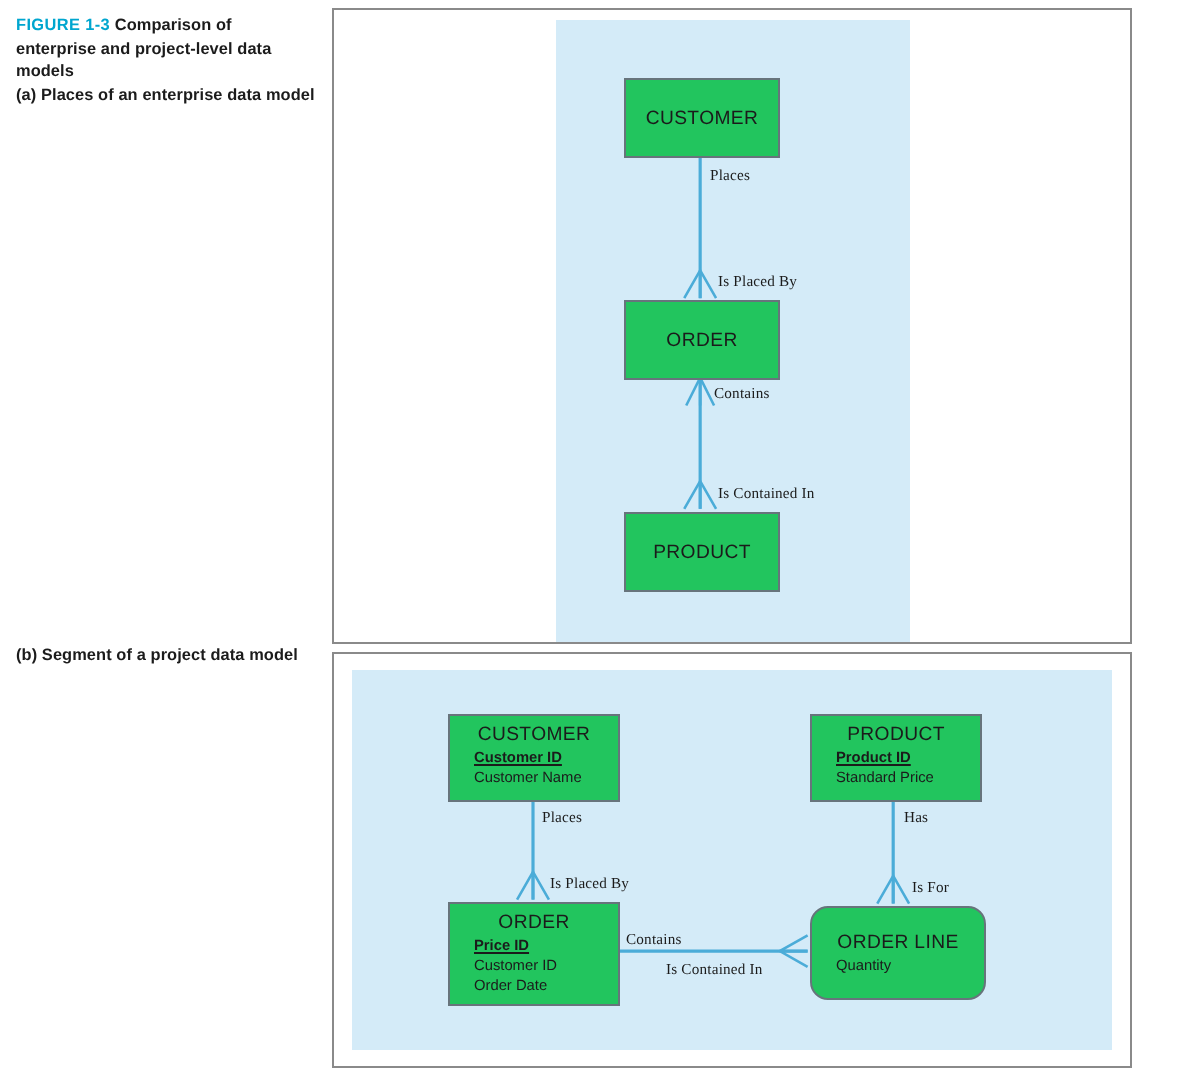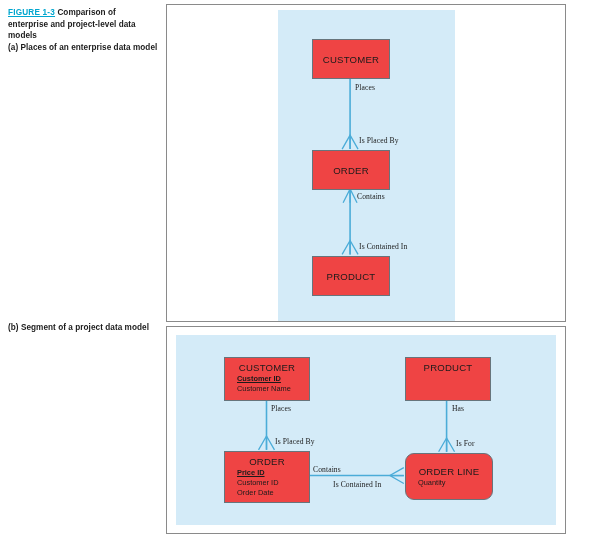--- a/index.html
+++ b/index.html
@@ -25,21 +25,20 @@
     color: #1b1b1b;
     line-height: 1.42;
     letter-spacing: 0.05px;
   }
   #caption-a { top: 7px; }
   #caption-b { top: 322px; }
   .fig-label {
     color: #00a6cf;
     font-weight: bold;
     letter-spacing: 0.2px;
-    text-decoration: underline;
   }
   .cap-text { color: #1b1b1b; }
 
   
   .panel {
     position: absolute;
     border: 1.4px solid #8a8a8a;
     background: #ffffff;
     box-sizing: border-box;
   }
@@ -71,21 +70,21 @@
   #tint-b {
     left: 9px;
     top: 8px;
     width: 380px;
     height: 190px;
   }
 
   
   .entity {
     position: absolute;
-    background: #ef4444;
+    background: #22c55e;
     border: 1.3px solid #67747c;
     box-sizing: border-box;
     text-align: center;
     z-index: 5;
   }
   .entity.weak { border-radius: 9px; }
 
   .ent-title {
     font-size: 9.6px;
     color: #1b1b1b;
@@ -222,20 +221,24 @@
   <div class="entity" id="ent-customer-b">
     <div class="ent-title ent-head">CUSTOMER</div>
     <div class="attr-list">
       <div class="attr key">Customer ID</div>
       <div class="attr">Customer Name</div>
     </div>
   </div>
 
   <div class="entity" id="ent-product-b">
     <div class="ent-title ent-head">PRODUCT</div>
+    <div class="attr-list">
+      <div class="attr key">Product ID</div>
+      <div class="attr">Standard Price</div>
+    </div>
   </div>
 
   <div class="entity" id="ent-order-b">
     <div class="ent-title ent-head">ORDER</div>
     <div class="attr-list">
       <div class="attr key">Price ID</div>
       <div class="attr">Customer ID</div>
       <div class="attr">Order Date</div>
     </div>
   </div>

